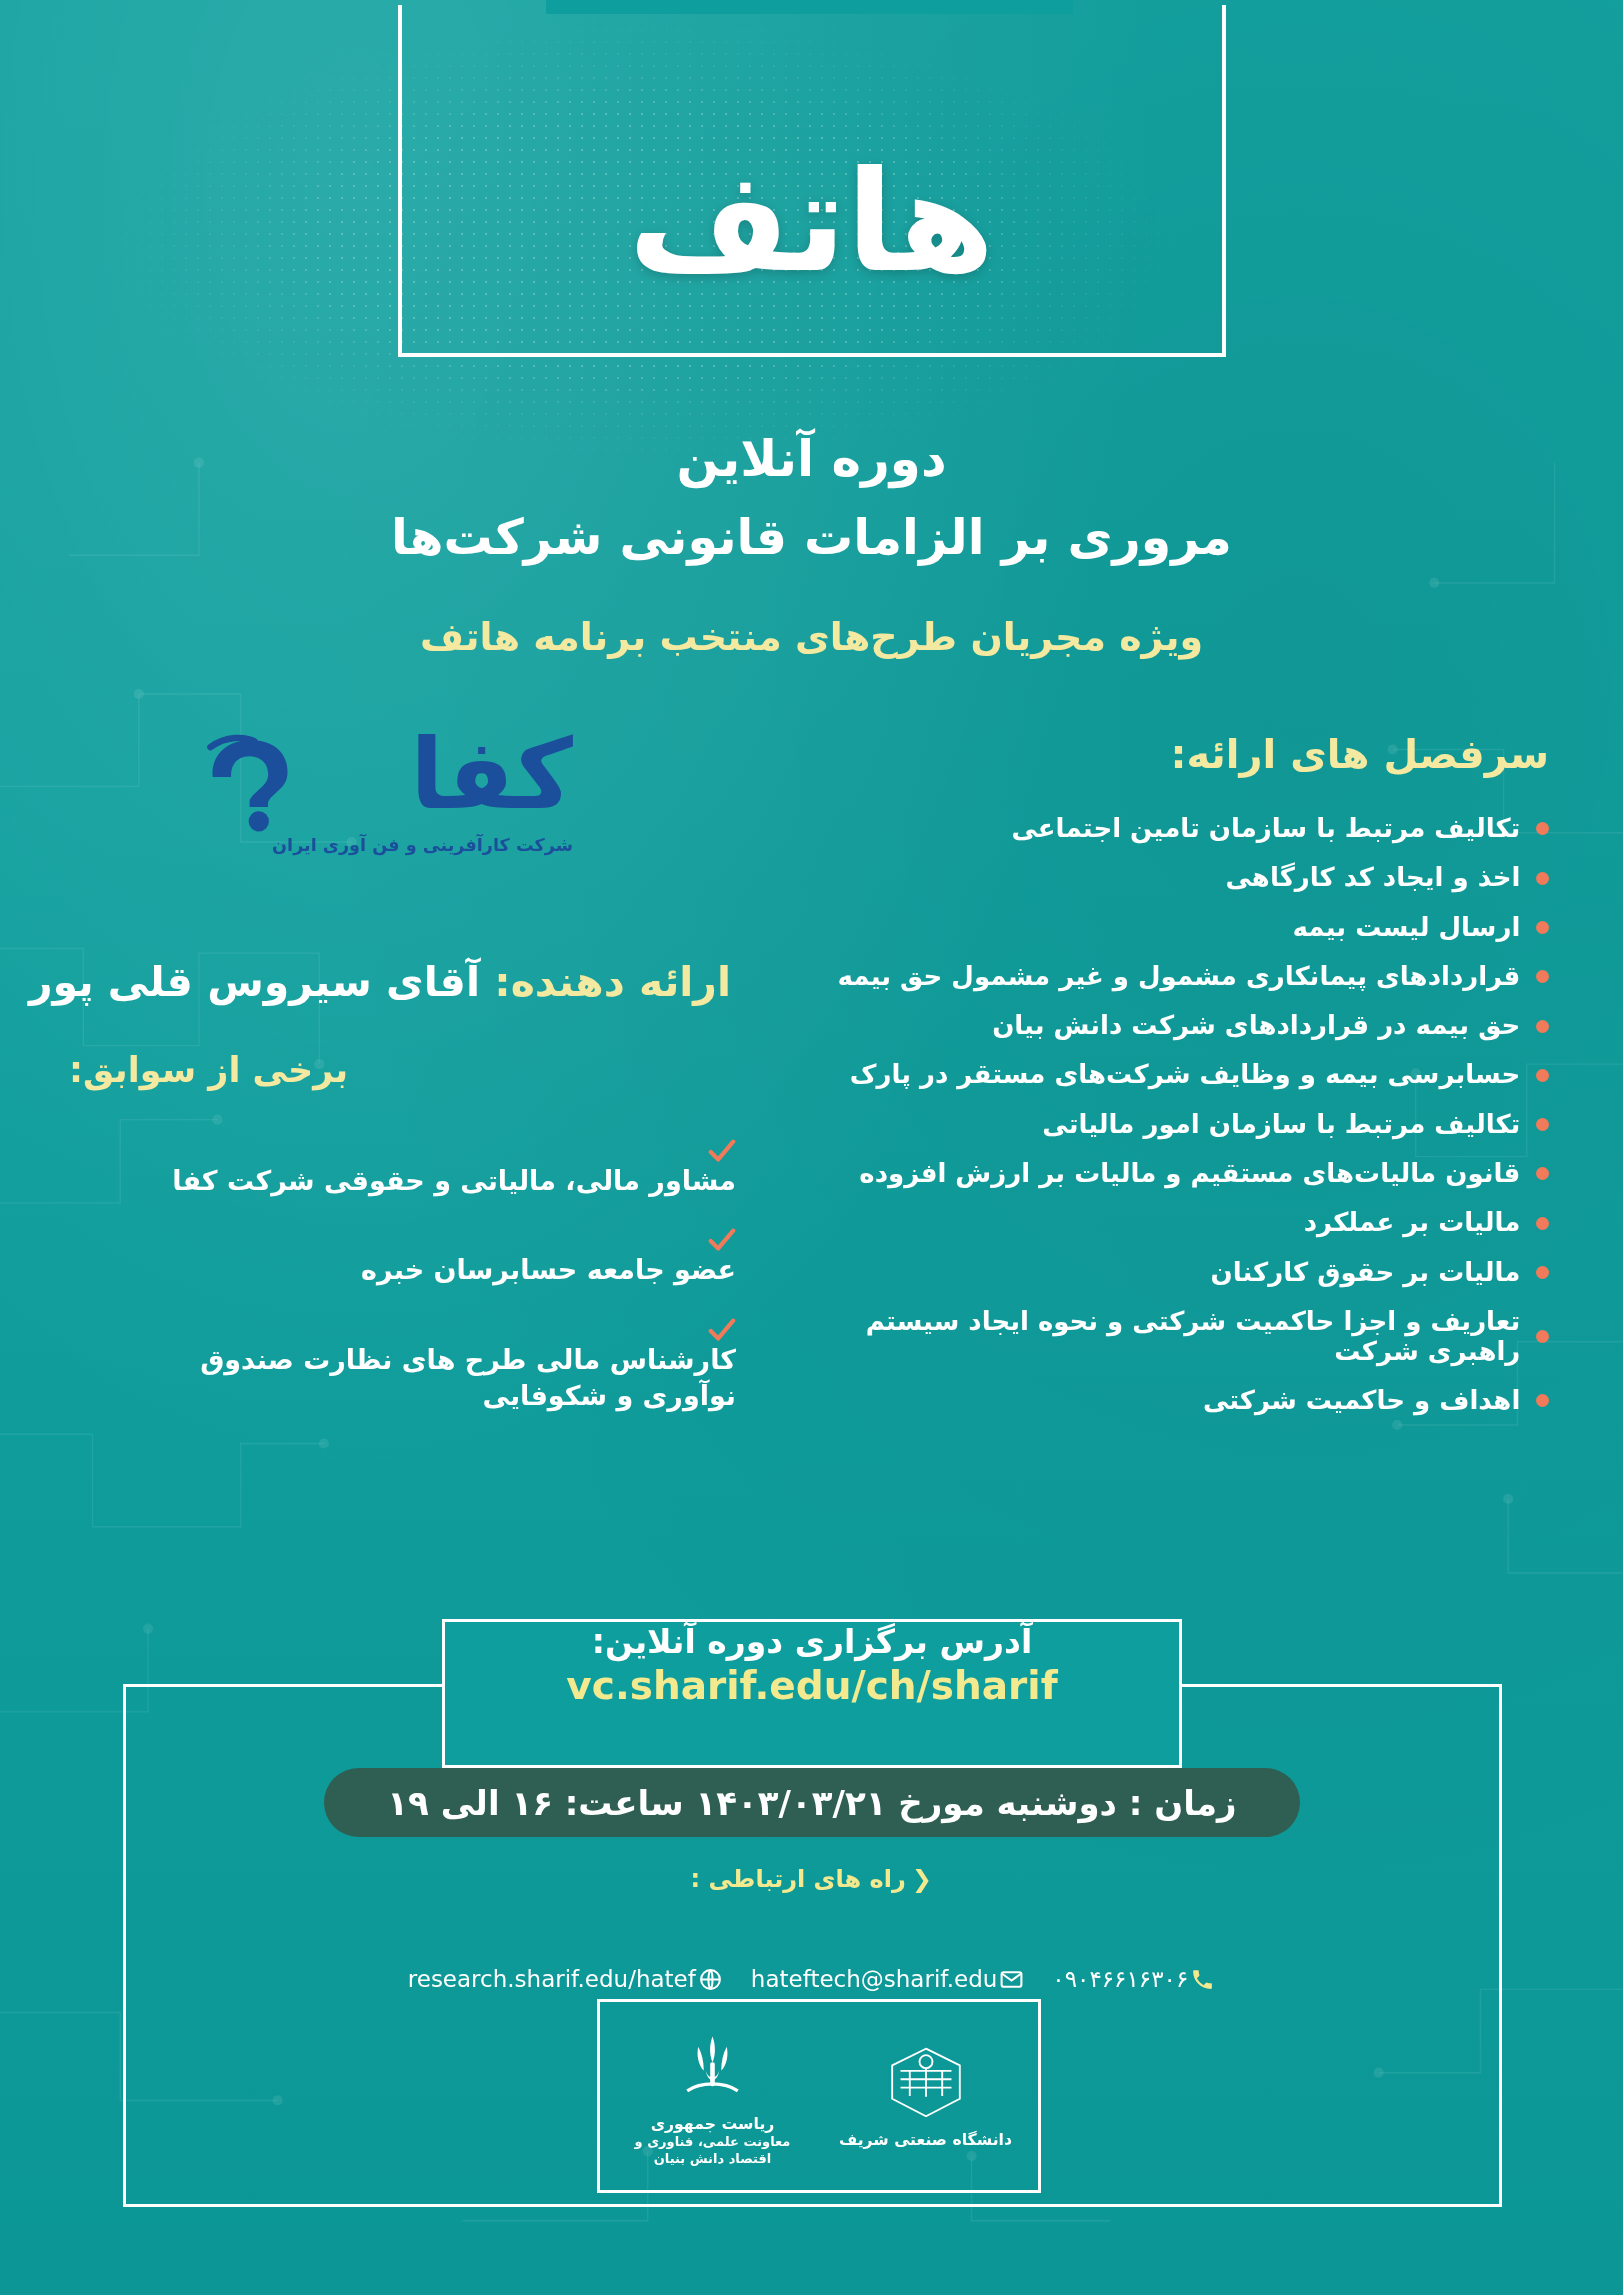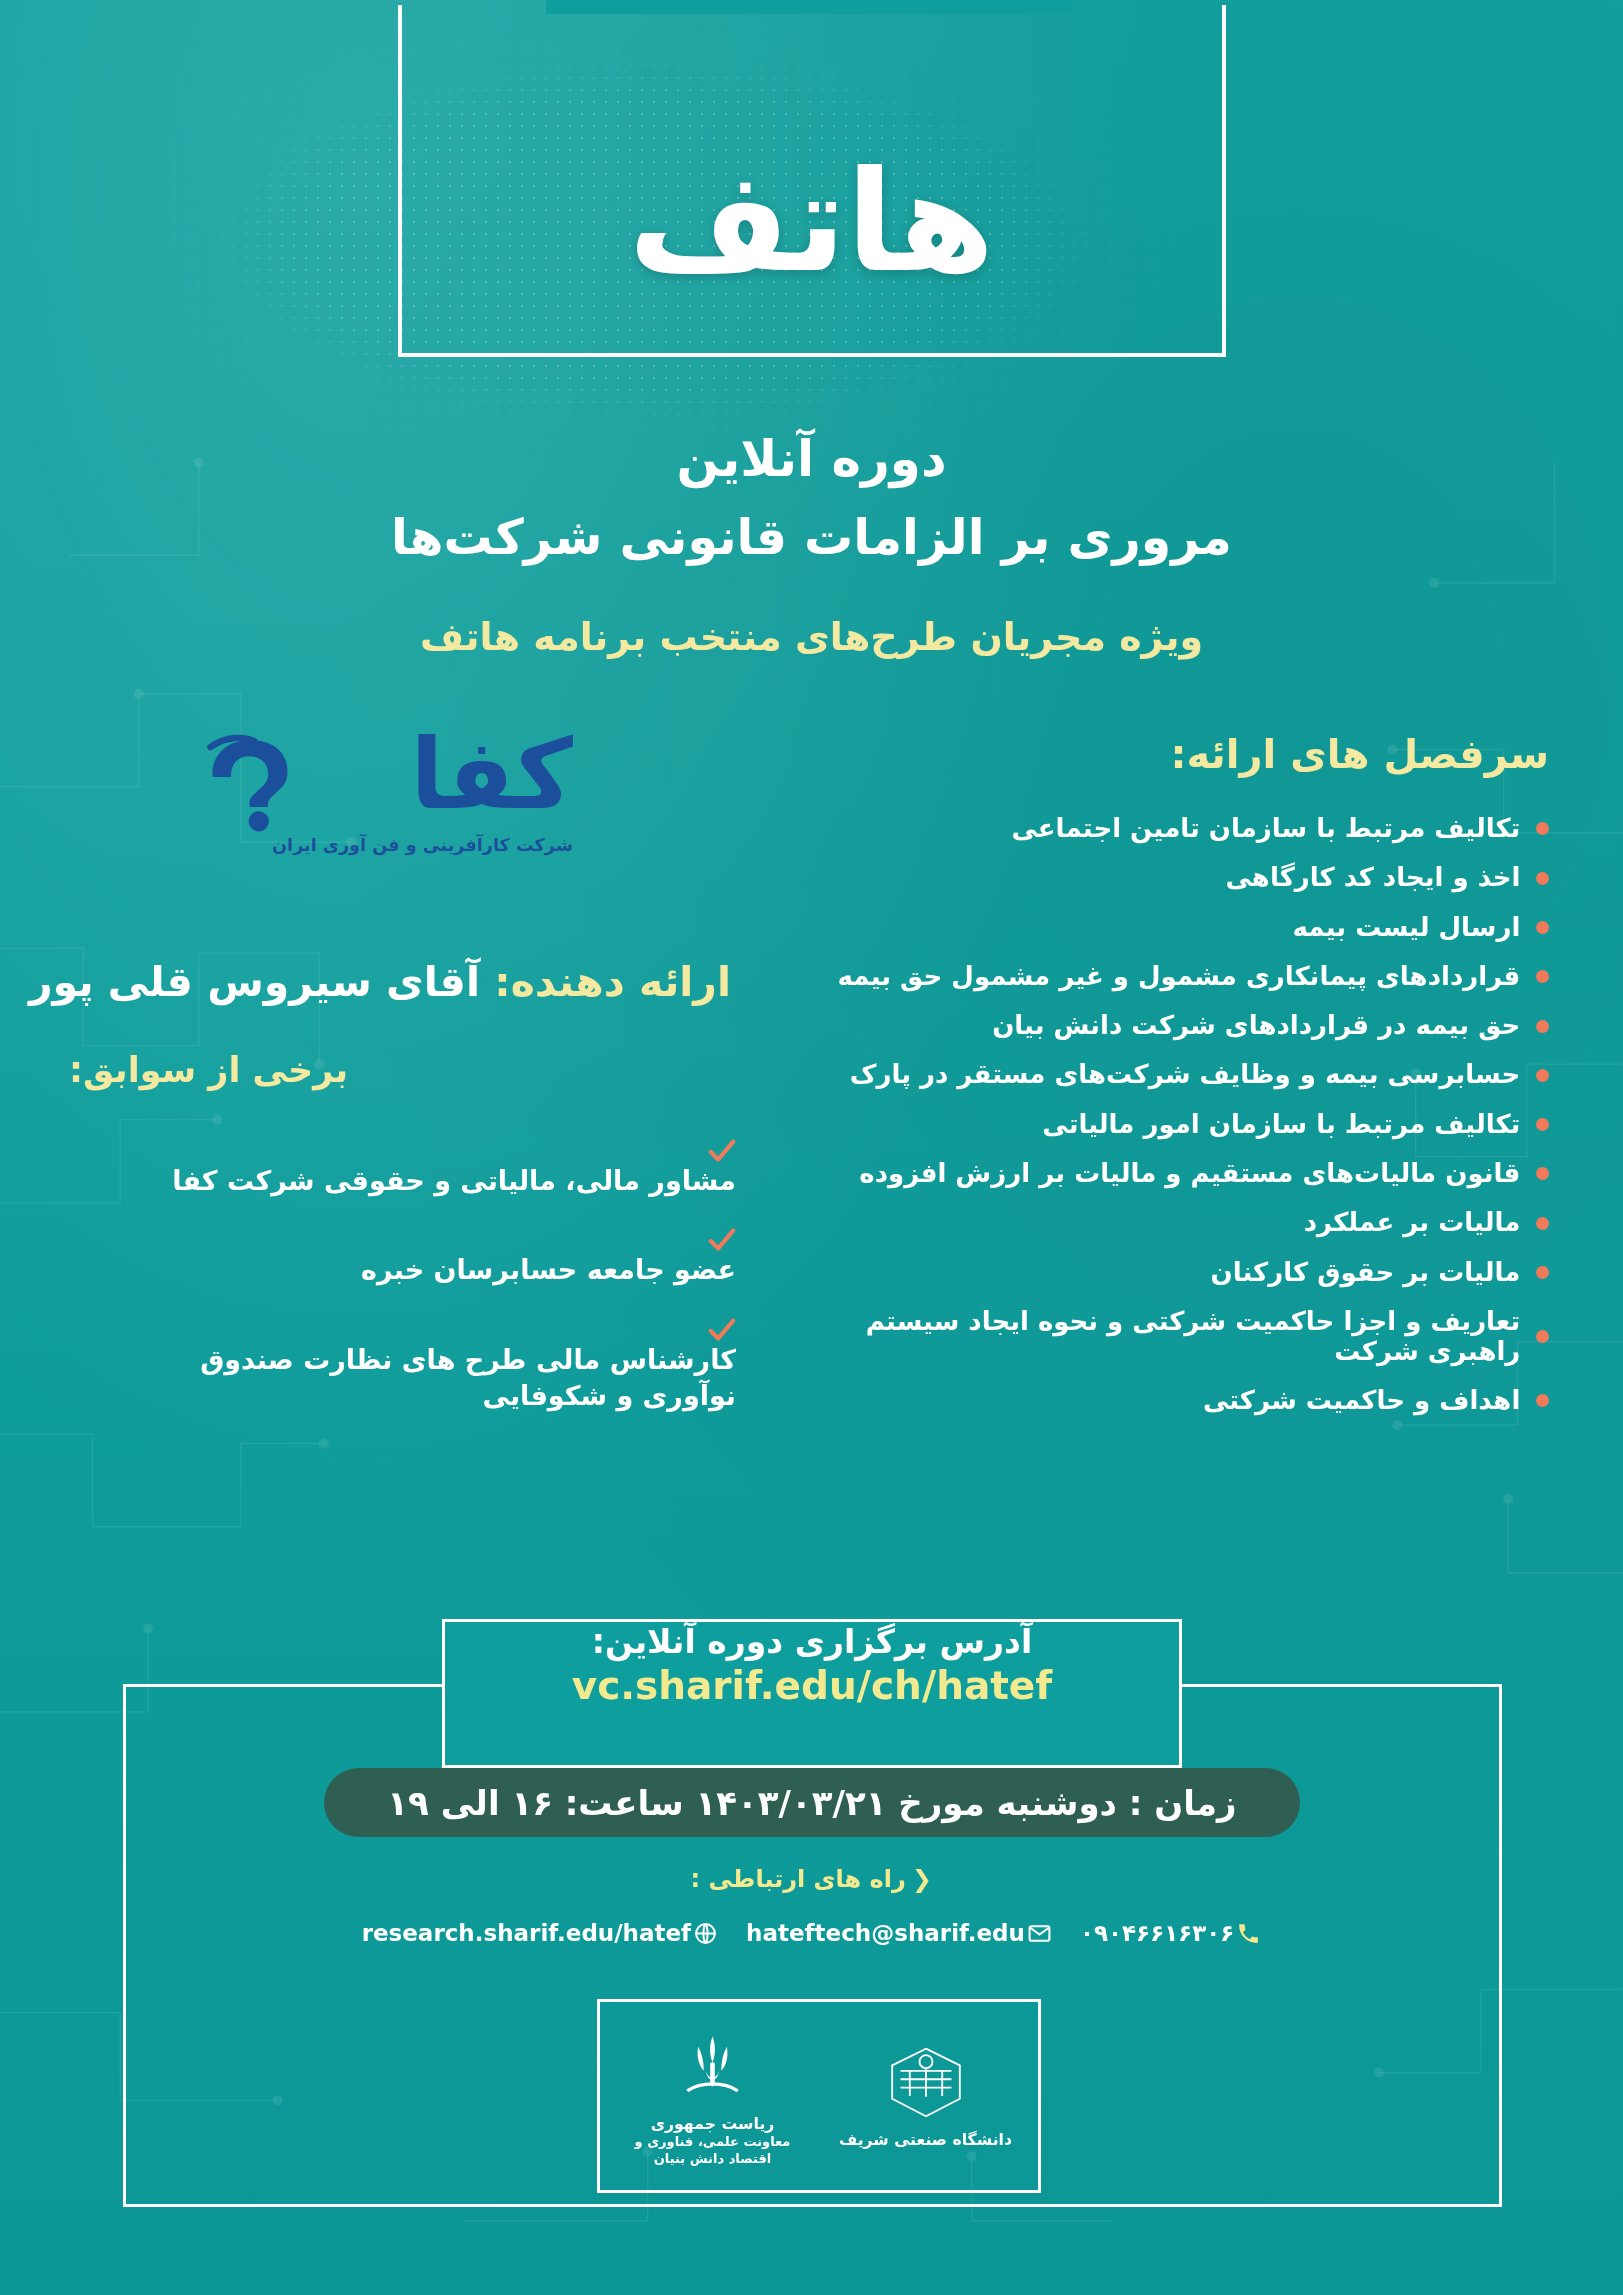--- a/index.html
+++ b/index.html
@@ -293,22 +293,23 @@
     align-items: center;
     justify-content: center;
     gap: 28px;
     direction: rtl;
   }
   .contact-item {
     display: flex;
     align-items: center;
     gap: 2px;
     font-size: 23px;
-    font-weight: 700;
-    color: #ffffff;
+    font-weight: 400;
+    color: #ffffff;
+    margin-top: 46px;
   }
   .contact-item .ltr { direction: ltr; }
   .ic { width: 25px; height: 25px; display: block; }
 
   
   .footer-logos {
     position: absolute;
     left: 597px;
     top: 1999px;
     width: 444px;
@@ -478,21 +479,21 @@
           </svg>
       </span>
       <span class="bg-text" style="max-width:592px;">کارشناس مالی طرح های نظارت صندوق نوآوری و شکوفایی</span>
     </li>
   </ul>
 
   <div class="bottom-frame"></div>
 
   <div class="address-box">
     <div class="address-label">آدرس برگزاری دوره آنلاین:</div>
-    <div class="address-url">vc.sharif.edu/ch/hatef</div>
+    <div class="address-url">vc.sharif.edu/ch/sharif</div>
   </div>
 
   <div class="time-pill">زمان : دوشنبه مورخ ۱۴۰۳/۰۳/۲۱ ساعت: ۱۶ الی ۱۹</div>
 
   <div class="contact-label">
     <span style="display:inline-block; transform:scaleX(-1); margin-left:6.5px;">❯</span><span>راه های ارتباطی :</span>
   </div>
 
   <div class="contact-row">
     <div class="contact-item">

